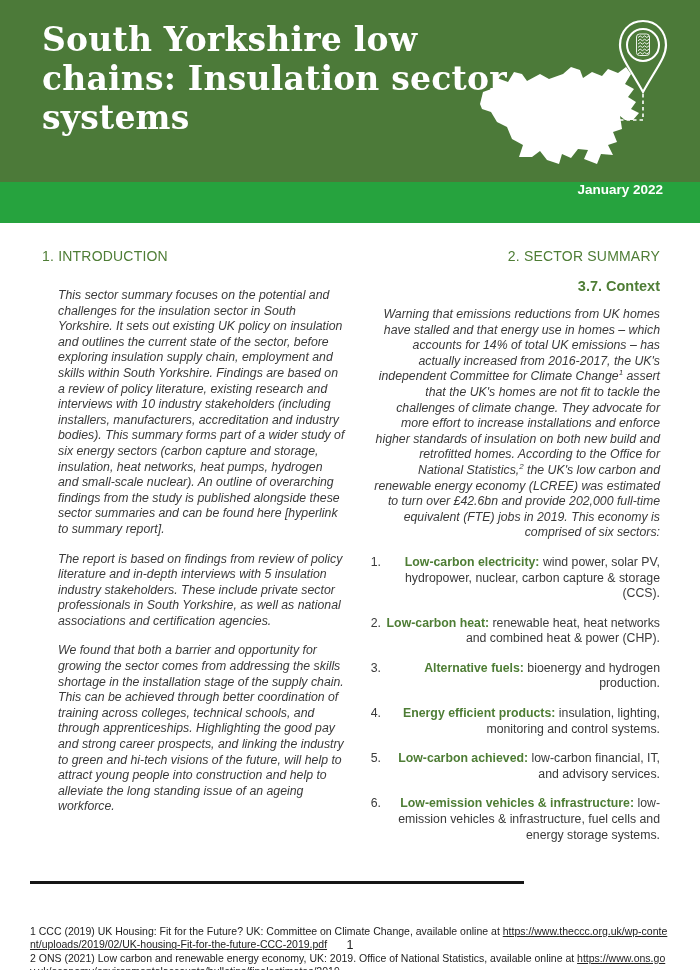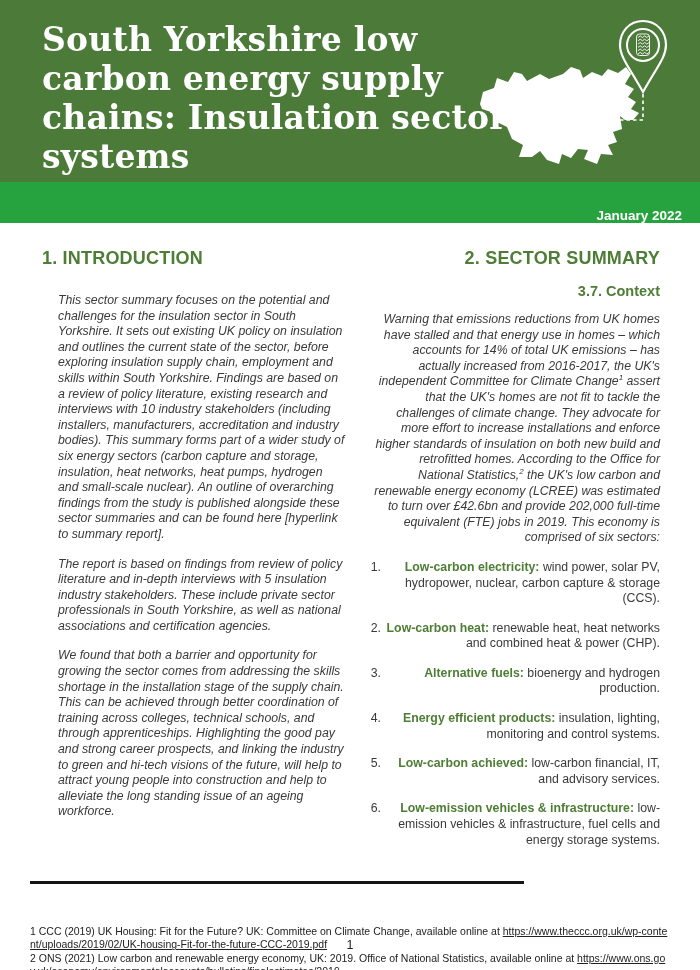--- a/index.html
+++ b/index.html
@@ -19,29 +19,29 @@
   .masthead{position:relative;height:182px;background:var(--header-bg);}
   .title{
     position:absolute;left:42px;top:20px;color:#ffffff;
     font-family:"DejaVu Serif",serif;font-weight:bold;
     font-size:33px;line-height:39px;letter-spacing:0.2px;
   }
   .header-graphic{position:absolute;left:470px;top:8px;}
   
   .date-band{
     height:41px;background:var(--band-bg);color:#ffffff;
-    display:flex;align-items:flex-end;justify-content:flex-end;
-    padding-right:18px;font-size:13.5px;font-weight:bold;
+    display:flex;align-items:flex-start;justify-content:flex-end;
+    padding-right:37px;font-size:13.5px;font-weight:bold;
   }
   
   .content{display:flex;padding:25px 40px 0 42px;}
   .col-left{width:304px;flex:none;margin-right:12px;}
   .col-right{width:302px;flex:none;text-align:right;}
   h2.sec-heading{
-    font-size:18px;font-weight:bold;color:var(--accent-green);
+    font-size:14px;font-weight:normal;color:var(--accent-green);
     margin:0 0 24px 0;letter-spacing:0.2px;
   }
   .col-right h2.sec-heading{margin-bottom:14px;}
   h3.sub-heading{
     font-size:14.5px;font-weight:bold;color:var(--accent-green);
     margin:0 0 13px 0;
   }
   p.body-text{
     font-size:12.3px;line-height:15.6px;color:var(--text);
     margin:0 0 14px 16px;
@@ -67,21 +67,20 @@
   }
 </style>
 </head>
 <body>
 
 <div class="page">
 
   <header class="masthead">
     <div class="title">
       <div>South Yorkshire low</div>
-      <div>carbon energy supply</div>
       <div>chains: Insulation sector</div>
       <div>systems</div>
     </div>
     <svg class="header-graphic" width="230" height="184" viewBox="0 0 230 184" fill="none">
 
       <polygon fill="#ffffff" points="10,96 13,84 24,80 27,70 38,74 44,64 52,66 57,73 70,66 79,71 93,66 101,59 110,62 113,70 122,64 132,68 138,61 148,65 156,59 161,66 155,76 164,81 158,89 166,94 161,101 169,105 163,112 155,112 150,108 152,121 143,124 147,134 138,137 143,147 131,146 127,156 114,151 118,142 108,141 101,150 92,146 89,156 77,152 70,143 62,149 49,149 53,137 42,131 37,119 27,114 21,104 12,101"></polygon>
 
       <path d="M173 86 L173 112 L150 112" stroke="#ffffff" stroke-width="1.6" stroke-dasharray="3.5 3"></path>
 
       <g stroke="#ffffff">

